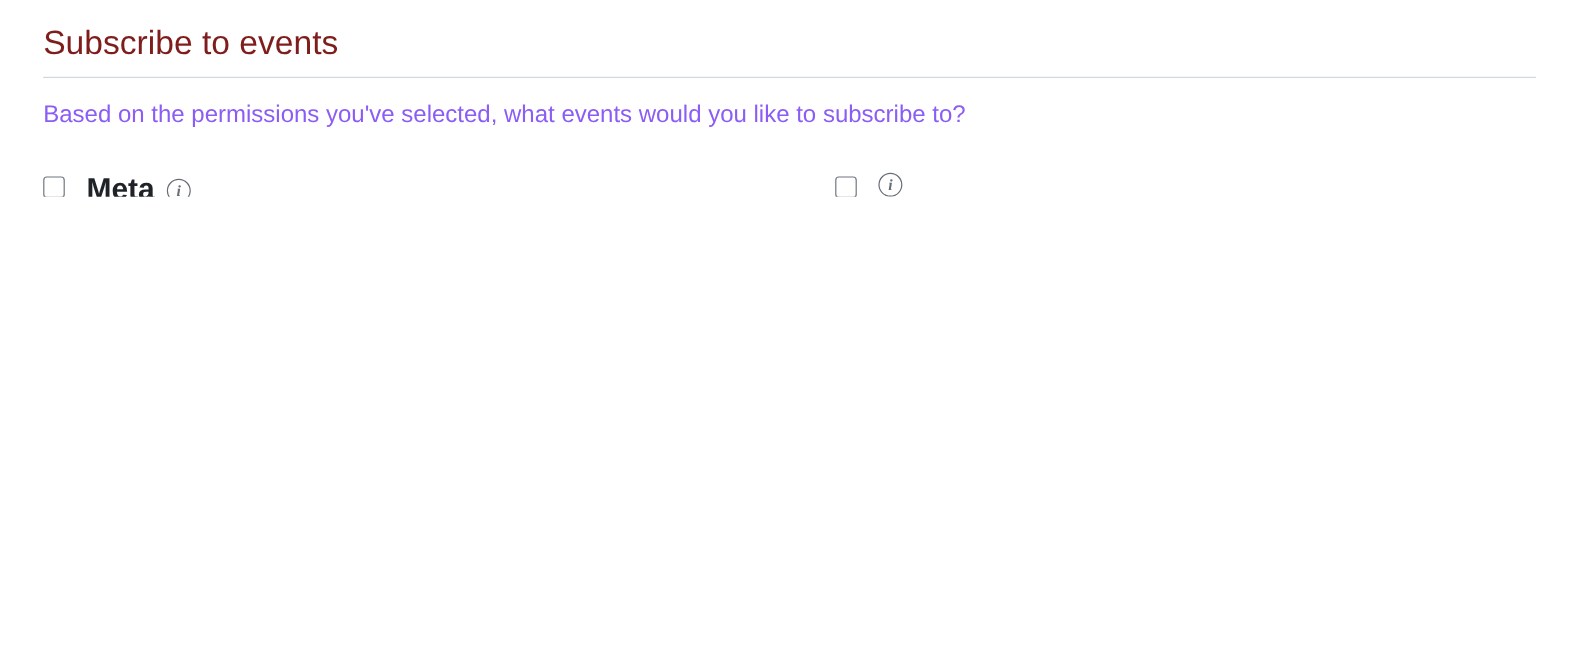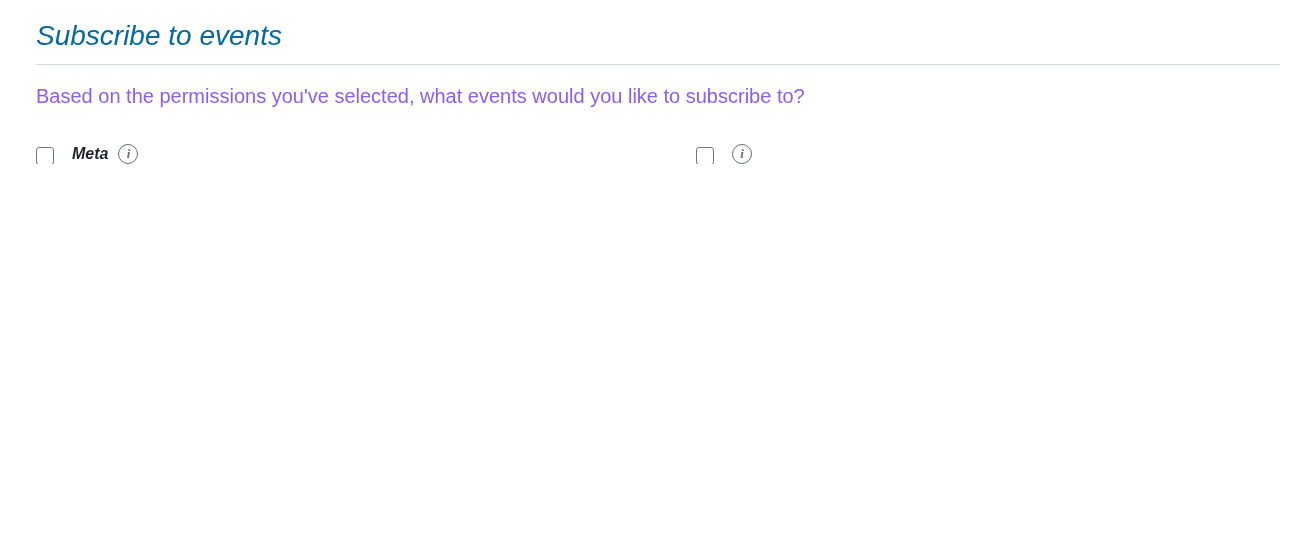--- a/index.html
+++ b/index.html
@@ -13,25 +13,24 @@
       background: #ffffff;
       padding: 0;
       width: 1316px;
     }
     .container {
       padding: 20px 36px;
     }
     .heading {
       font-size: 28px;
       font-weight: 400;
-      color: #0369a1;
+      color: #7f1d1d;
       padding-bottom: 12px;
       margin-bottom: 20px;
       border-bottom: 1px solid #d0d7de;
-      font-style: italic;
     }
     .subtitle {
       font-size: 20px;
       color: #8b5cf6;
       margin-bottom: 36px;
     }
     .events-grid {
       position: relative;
     }
     .event-item {
@@ -53,24 +52,23 @@
     .event-content {
       flex: 1;
     }
     .event-title-row {
       display: flex;
       align-items: center;
       gap: 10px;
       margin-bottom: 6px;
     }
     .event-title {
-      font-size: 16px;
+      font-size: 25px;
       font-weight: 600;
       color: #1f2328;
-      font-style: italic;
     }
     .info-icon {
       width: 20px;
       height: 20px;
       border: 1.5px solid #656d76;
       border-radius: 50%;
       display: inline-flex;
       align-items: center;
       justify-content: center;
       font-family: Georgia, serif;

